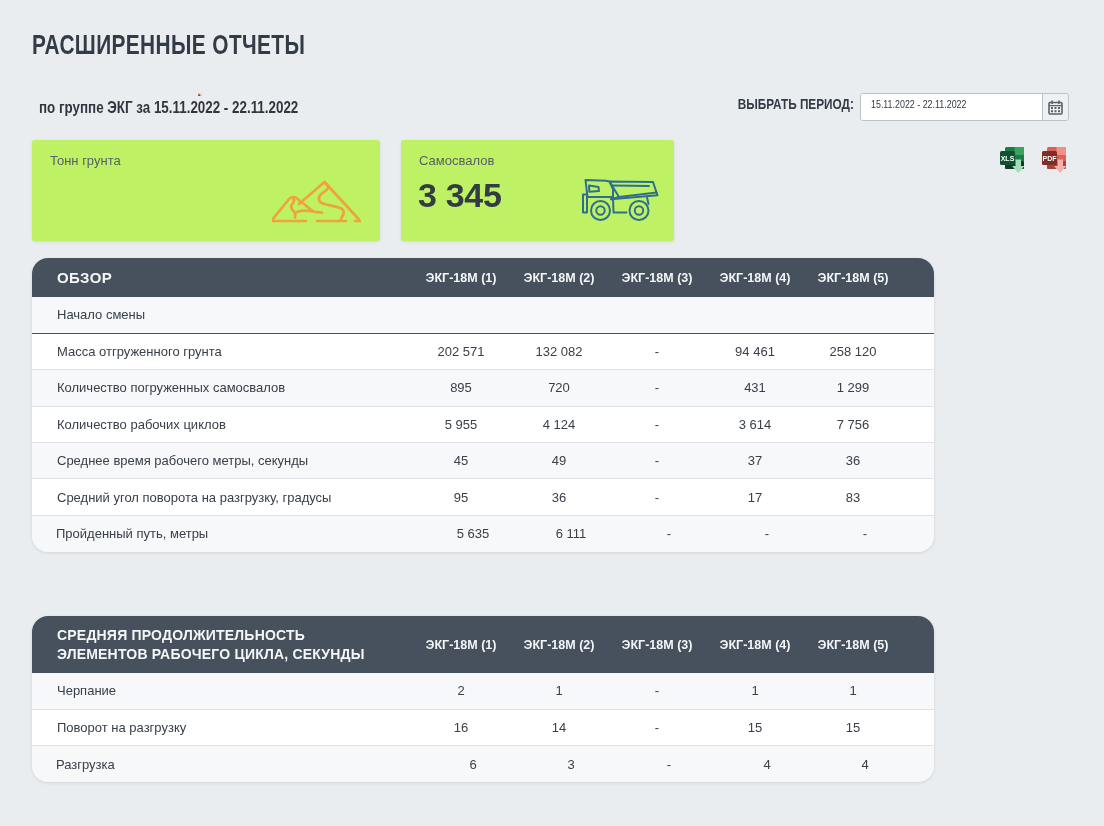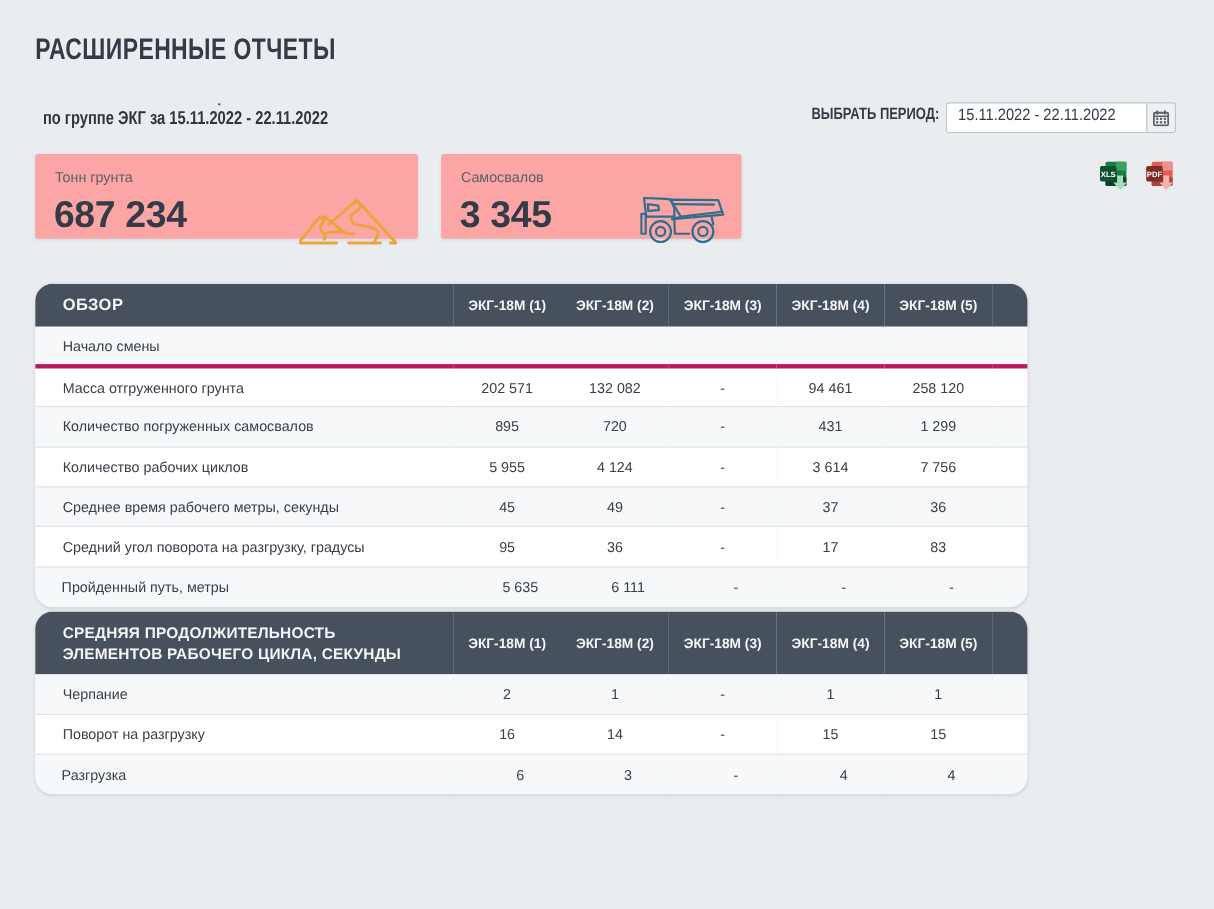--- a/index.html
+++ b/index.html
@@ -25,56 +25,56 @@
   .sub { left:32px; top:93px; height:25px; display:flex; align-items:center;flex-direction:column; }
   .sub .exc { width:34px; height:25px; }
   .sub .txt { margin-left:7px; font-size:17px; font-weight:bold; color:#2f363e;
               transform:scaleX(0.787); transform-origin:0 50%; white-space:nowrap; padding-top:2px; }
 
   .period { right:35px; top:93px; display:flex; align-items:center; }
   .period .lbl { font-size:15px; font-weight:bold; color:#333b46; margin-right:6px;
                  display:inline-block; position:relative; top:-4px; transform:scaleX(0.786); transform-origin:100% 50%; white-space:nowrap; }
   .dategroup { display:flex; border:1px solid #bcc3c8; border-radius:3px; overflow:hidden; height:28px; }
   .dategroup .val {
-    width:181px; background:#fff; font-size:15px; color:#333b46;
+    width:181px; background:#fff; font-size:10px; color:#333b46;
     display:flex; align-items:center; padding-left:10px;
   }
   .dategroup .val span { display:inline-block; transform:scaleX(0.888); transform-origin:0 50%; white-space:nowrap; position:relative; top:-2.5px; }
   .dategroup .cal {
     width:26px; background:#eef0f1; border-left:1px solid #bcc3c8;
     display:flex; align-items:center; justify-content:center;
   }
 
-  .card { background:#fca5a5; border-radius:3px; top:140px; height:77px;
+  .card { background:#bef264; border-radius:3px; top:140px; height:101px;
           box-shadow:0 1px 3px rgba(60,70,80,0.12); }
   .card .clabel { position:absolute; left:18px; top:13px; font-size:13px; color:#596067; }
   .card .cnum { position:absolute; left:17px; top:36px; font-size:34px; font-weight:bold; color:#333b46; letter-spacing:-0.3px; }
   .card1 { left:32px; width:348px; }
   .card2 { left:401px; width:273px;padding-left:43px; }
   .cicon { position:absolute; }
 
   .dls { right:36px; top:145px; display:flex; gap:14px; }
 
   table { border-collapse:collapse; table-layout:fixed; width:1041px; }
   .tw { position:absolute; left:32px; width:902px; border-radius:16px; overflow:hidden;
         box-shadow:0 1px 3px rgba(60,70,80,0.14); }
   .tw1 { top:258px; }
-  .tw2 { top:556px; }
+  .tw2 { top:616px; }
   thead th { background:#46515d; color:#f4f6f7; font-weight:bold; text-align:center;
              font-size:12.5px; padding:0; }
   thead th.first { text-align:left; padding-left:25px; font-size:15px; letter-spacing:0.4px; }
   .t1 thead th { height:39px; }
   .t2 thead th { height:57px; }
   .t2 thead th.first { font-size:14px; line-height:19px; letter-spacing:0.2px; }
   tbody td { background:#fff; height:36.4px; font-size:13px; text-align:center;
              border-bottom:1px solid #dfe3e7; color:#39404a; padding:0; }
   tbody td.first { text-align:left; padding-left:25px; }
   tbody tr.odd td { background:#f6f8f9; }
   tbody tr:last-child td { border-bottom:none;padding-left:24px; }
-  .t1 tr.first-row td { border-bottom:4px solid #be185d; }
+  .t1 tr.first-row td { border-bottom:1px solid #be185d; }
 </style>
 </head>
 <body>
 
 <h1 class="abs title">РАСШИРЕННЫЕ ОТЧЕТЫ</h1>
 
 <div class="abs sub">
   <svg class="exc" viewBox="0 0 34 25">
 
     <polygon points="13,11 26,1.5 28.5,4 16,14" fill="#cfc9be"></polygon>
@@ -120,21 +120,20 @@
             <rect x="6.5" y="10.2" width="2" height="2"></rect>
             <rect x="10" y="10.2" width="2" height="2"></rect>
         </g>
       </svg>
     </span>
   </span>
 </div>
 
 <div class="abs card card1">
   <div class="clabel">Тонн грунта</div>
-  <div class="cnum">687 234</div>
   <svg class="cicon" style="left:240px; top:39px;" width="89" height="45" viewBox="0 0 89 45">
     <g fill="none" stroke="#eda43c" stroke-width="2.7" stroke-linecap="round" stroke-linejoin="round">
       <path d="M27 25 L52.5 3 L87 40.5"></path>
       <path d="M53.5 4.5 C56.5 7 57 9 54 11.5 C50 14.5 46.5 16 47 20 C47.3 23 49 24.5 54 25.5 C60 26.7 66 27.5 70 30 C72.5 31.7 71.8 35 70 38 C69 39.7 68.6 40.3 68.5 41.3"></path>
       <path d="M1 40 L17 20 C19 17.5 23 17.3 25 19.5 L40 31.5"></path>
       <path d="M21 19 C23 21.5 22 23.5 20 25.5 C18.5 27.5 19.5 30 21.5 32 C23 33.5 23.5 36 23 38.5"></path>
       <path d="M25 33 C31 30.8 38 31.5 45 33.2 L50 33.6"></path>
       <path d="M0 42 L34 42"></path>
       <path d="M45 42 L74 42"></path>
       <path d="M83 42 L88 42"></path>

